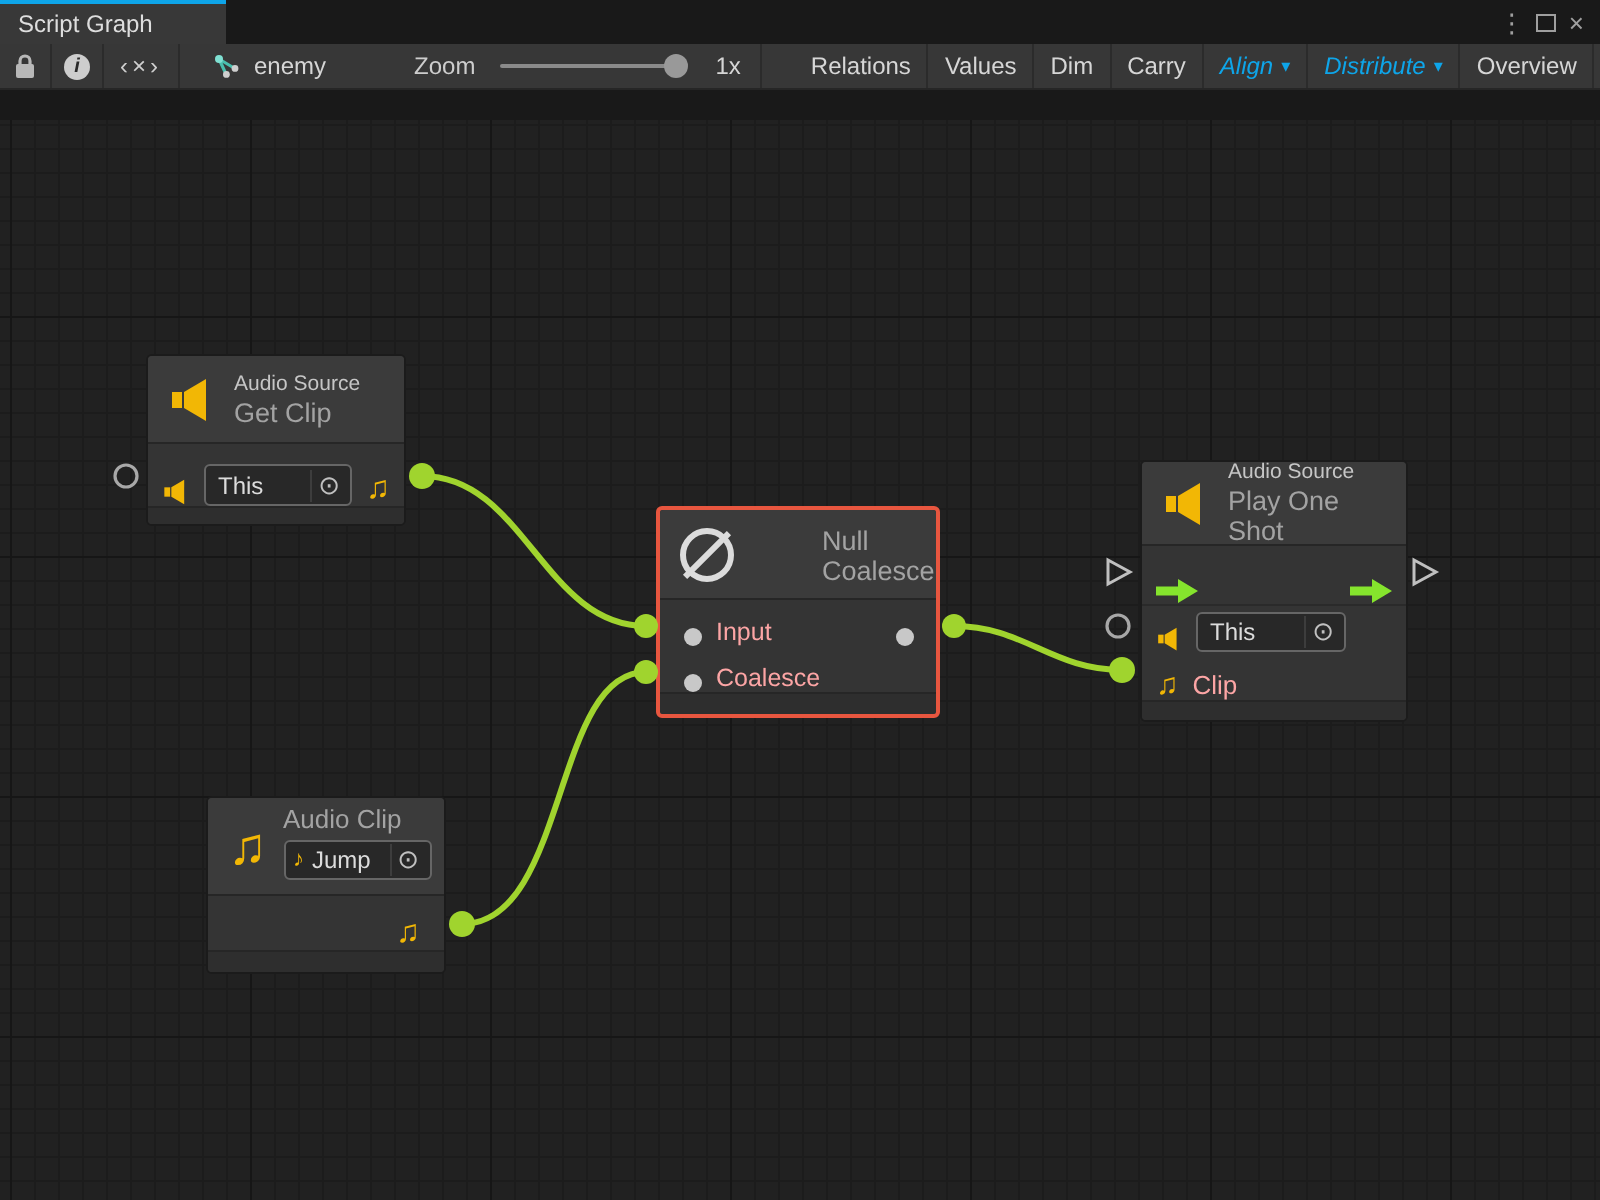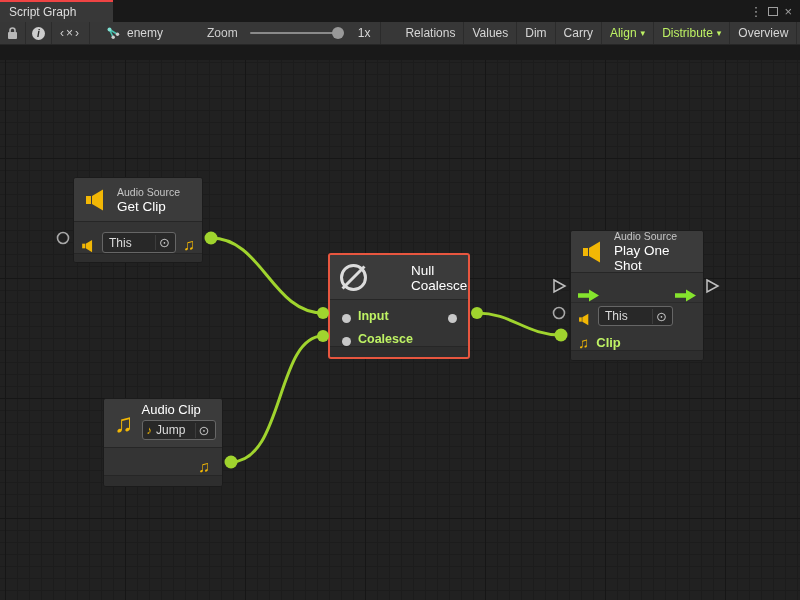--- a/index.html
+++ b/index.html
@@ -3,34 +3,34 @@
 <meta charset="utf-8">
 <style>
   * { margin:0; padding:0; box-sizing:border-box; }
   html,body { width:800px; height:600px; overflow:hidden; background:#191919;
     font-family:"Liberation Sans","DejaVu Sans",sans-serif; }
   .window { position:relative; width:800px; height:600px; }
 
   
   .tabbar { position:absolute; top:0; left:0; width:800px; height:22px; background:#191919;
     display:flex; align-items:stretch; }
-  .tab { width:113px; background:#383838; border-top:2px solid #ef4444; color:#dedede;
+  .tab { width:113px; background:#383838; border-top:2px solid #0ea5e9; color:#dedede;
     font-size:12px; display:flex; align-items:center; padding-left:9px; }
   .winicons { margin-left:auto; display:flex; align-items:center; gap:6px; padding-right:8px; color:#9f9f9f; }
   .winicons .glyph { font-size:13px; line-height:1; cursor:default; }
   .maxbox { width:10px; height:9px; border:1.5px solid #9f9f9f; display:inline-block; }
   .closex { font-size:15px; }
 
   
   .toolbar { position:absolute; top:22px; left:0; width:800px; height:23px; background:#373737;
     display:flex; align-items:stretch; color:#d6d6d6; font-size:12px; border-bottom:1px solid #262626; }
   .tb-cell { display:flex; align-items:center; justify-content:center; border-right:1px solid #2b2b2b;
     padding:0 8px; white-space:nowrap; }
   .tb-cell.icon-cell { padding:0 6px; }
-  .tb-cell.disabled { color:#bef264; }
+  .tb-cell.disabled { color:#0ea5e9;font-style:italic; }
   .caret { font-size:9px; margin-left:4px; }
   .lock-svg, .graphicon-svg { display:block; }
   .info-bubble { width:13px; height:13px; border-radius:50%; background:#cdcdcd; color:#2a2a2a;
     font-size:10px; font-weight:bold; display:flex; align-items:center; justify-content:center; font-style:italic; }
   .code-glyph { letter-spacing:2px; color:#cfcfcf; font-size:12px; }
   .zoom-wrap { display:flex; align-items:center; border-right:1px solid #2b2b2b; padding:0 10px 0 16px; }
   .graph-name { margin-left:6px; }
   .zoom-label { margin-left:44px; color:#cdcdcd; }
   .zoom-track { position:relative; width:92px; height:2px; background:#8a8a8a; margin-left:12px; border-radius:1px; }
   .zoom-handle { position:absolute; right:-2px; top:-5px; width:12px; height:12px; border-radius:50%; background:#999; }
@@ -51,31 +51,31 @@
   .wires { position:absolute; top:0; left:0; width:800px; height:555px; z-index:3; pointer-events:none; }
   .wires path, .wires circle { pointer-events:auto; }
 
   
   .node { position:absolute; background:#343434; border:1px solid #1b1b1b; border-radius:3px; z-index:2; }
   .node.selected { border:2px solid #e8563f; }
   .n-header { background:#3b3b3b; display:flex; align-items:center; gap:9px; padding:0 10px;
     border-radius:2px 2px 0 0; border-bottom:1px solid #262626; }
   .n-titlecol { display:flex; flex-direction:column; justify-content:center; }
   .n-type { font-size:10.5px; color:#c6c6c6; }
-  .n-title { font-size:13.5px; color:#ffffff; margin-top:1px; }
+  .n-title { font-size:13.5px; color:#a3a3a3; margin-top:1px; }
   .n-row { display:flex; align-items:flex-end; gap:7px; padding:0 7px; }
   .n-footer { background:#2e2e2e; border-top:1px solid #262626; border-radius:0 0 2px 2px; }
   .speaker-svg { flex:none; display:block; }
   .note-glyph { color:#f2b705; line-height:1; }
   .objfield { display:flex; align-items:center; background:#282828; border:1px solid #666;
     border-radius:3px; height:21px; padding:0 2px 0 6px; color:#dcdcdc; font-size:12px; }
   .objfield .fval { flex:1; }
   .picker { color:#c0c0c0; font-size:13px; padding:0 3px; border-left:1px solid #3d3d3d; margin-left:5px; }
   .portdot { width:9px; height:9px; border-radius:50%; background:#c8c8c8; flex:none; }
-  .portlabel { font-size:12.5px; color:#bef264;font-weight:bold; }
+  .portlabel { font-size:12.5px; color:#fca5a5; }
   .null-icon { position:relative; width:27px; height:27px; border:3px solid #dcdcdc; border-radius:50%; flex:none; }
   .null-icon::after { content:""; position:absolute; left:9px; top:-5px; width:3px; height:31px;
     background:#dcdcdc; transform:rotate(45deg); }
   .flow-arrow { display:block; }
 
   
   .node-get-clip { left:73px; top:117px; width:130px; }
   .node-get-clip .n-header { height:44px; }
   .node-get-clip .n-row { height:31px; }
   .node-get-clip .objfield { width:79px; }

